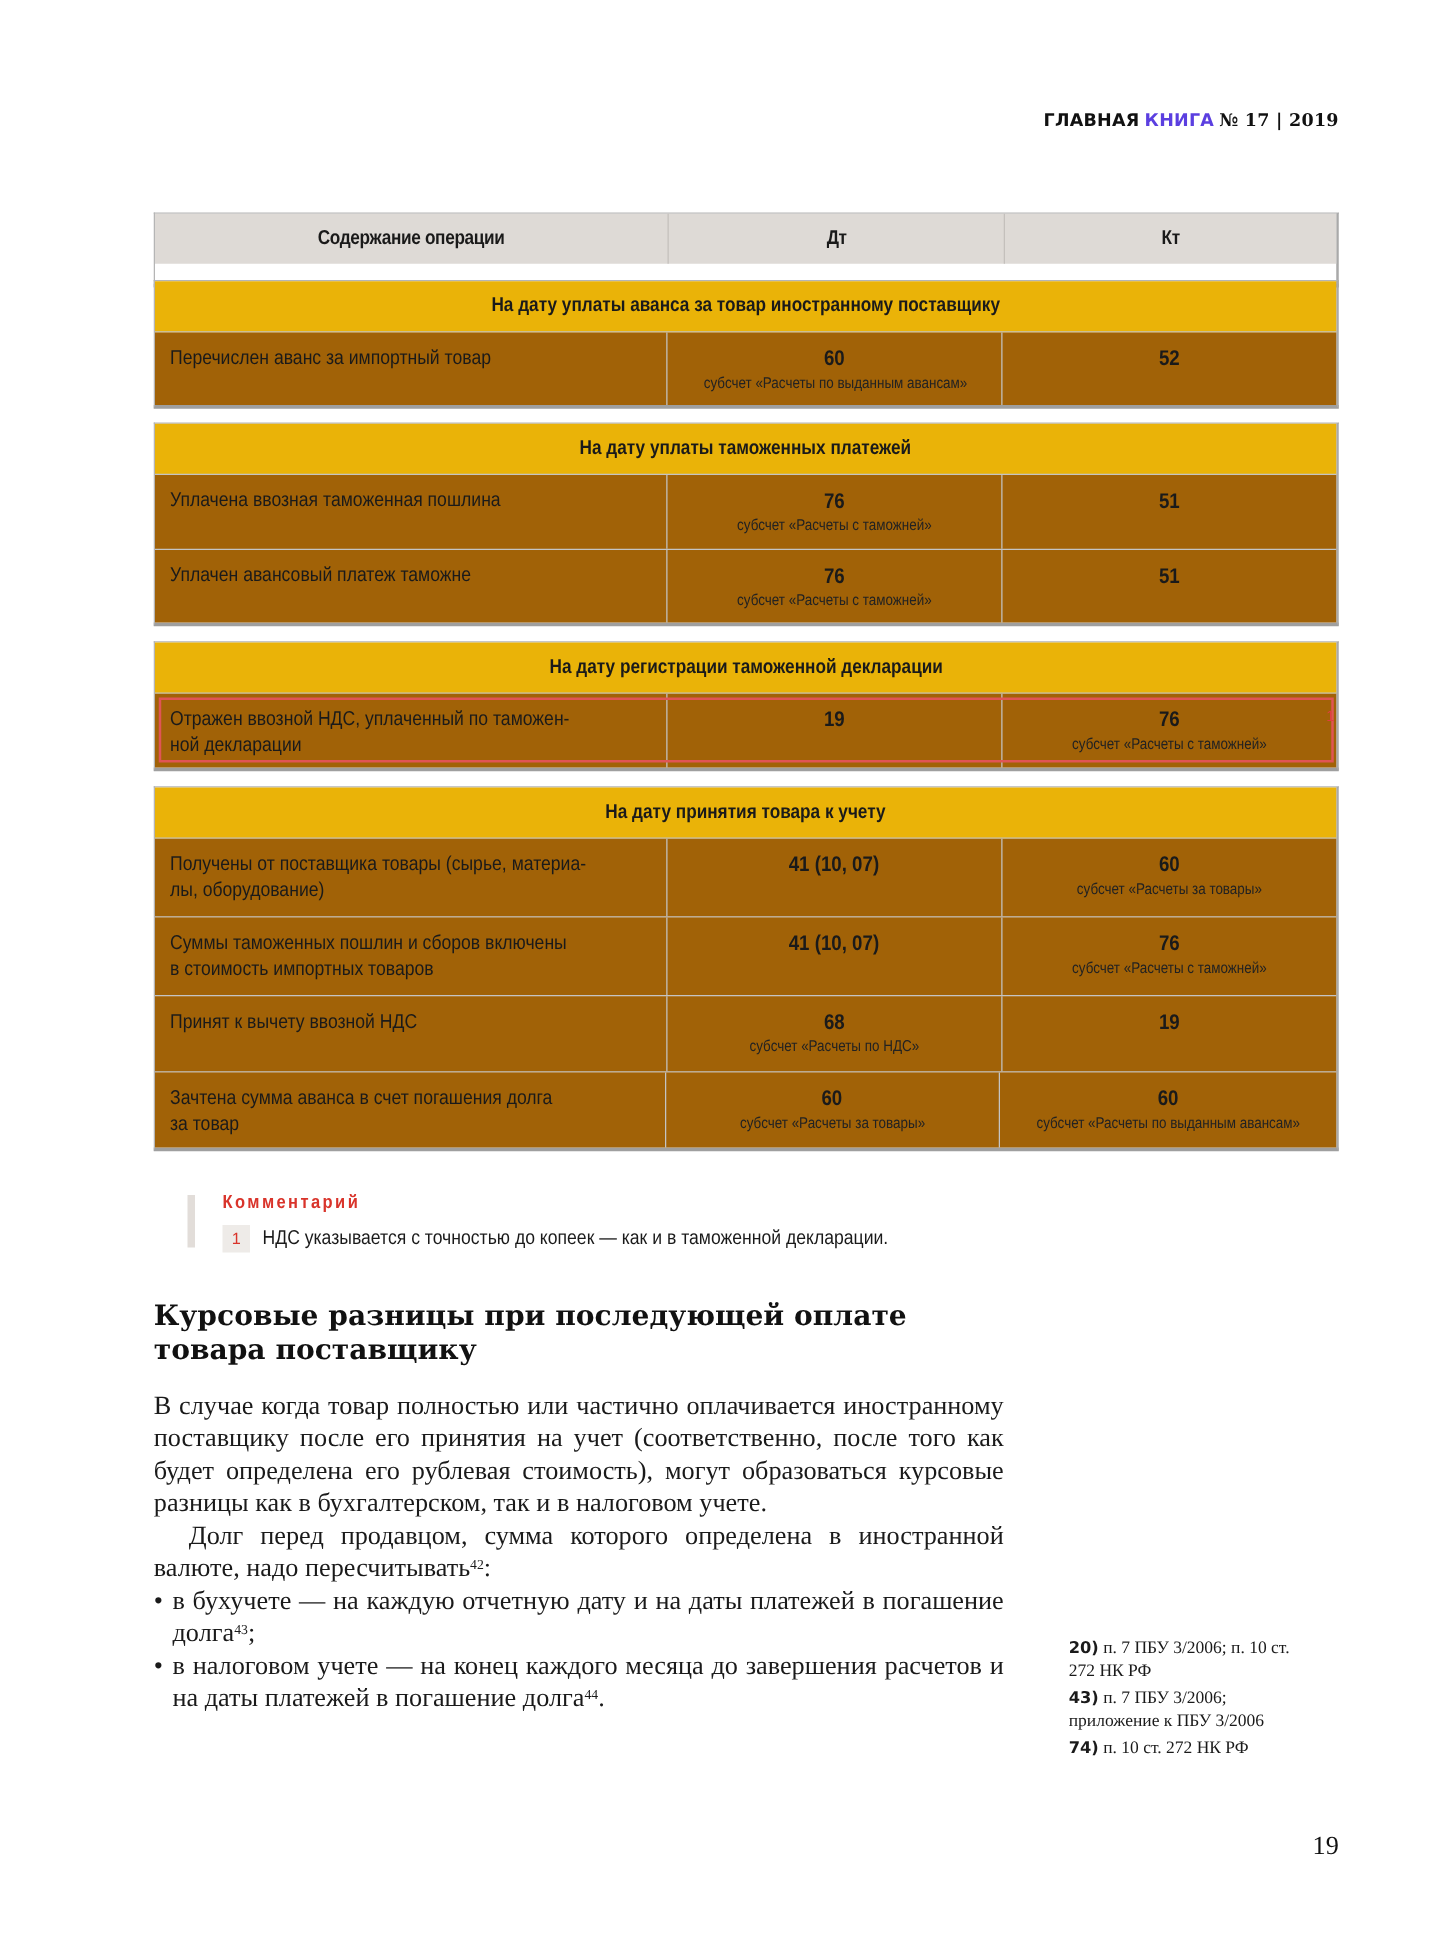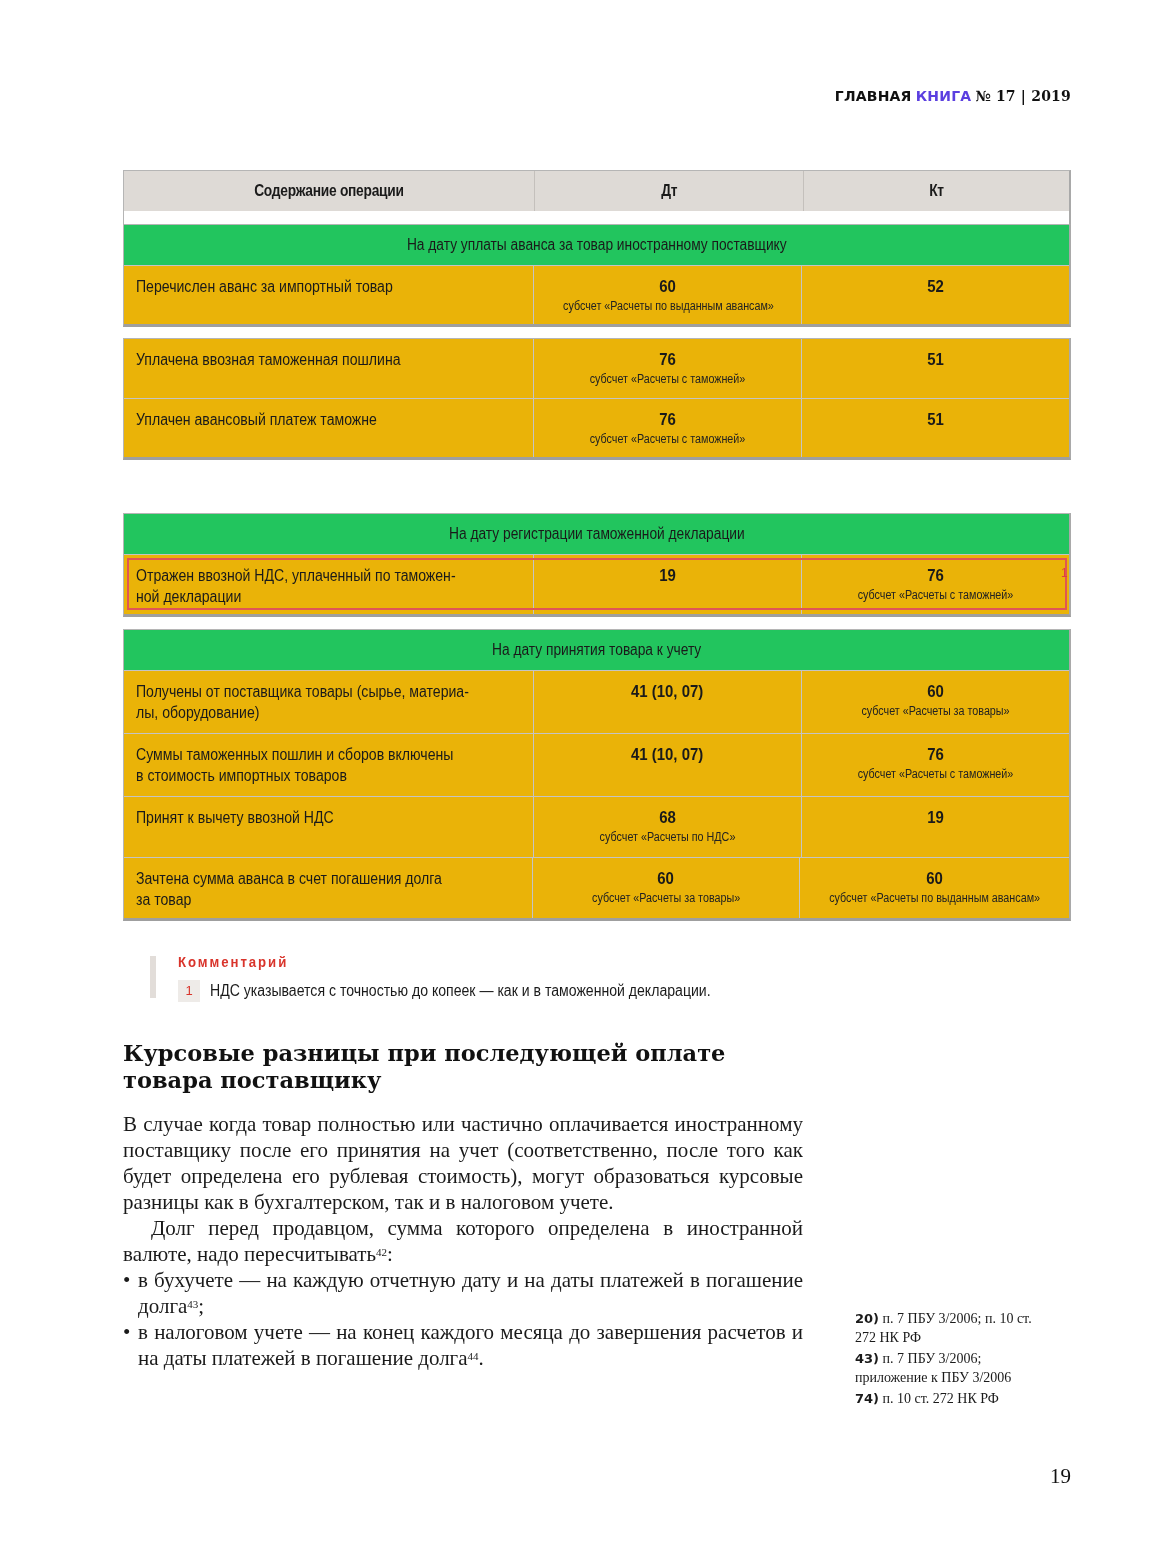--- a/index.html
+++ b/index.html
@@ -24,25 +24,25 @@
   .colhead > div {
     display: flex; align-items: center; justify-content: center; font-weight: bold; font-size: 16px;
     letter-spacing: -0.3px; transform: scaleX(0.86);
   }
   .colhead .c1 { width: 410px; }
   .colhead .c2 { width: 268px; }
   .colhead .c3 { flex: 1; }
   .col-sep-1 { border-right: 1px solid #c4c0bc; }
 
   .sect-head {
-    background: #22c55e; height: 40px; display: flex; align-items: center; justify-content: center;
-    font-weight: normal; font-size: 16px; border-bottom: 1px solid #c4c4c4;
+    background: #eab308; height: 40px; display: flex; align-items: center; justify-content: center;
+    font-weight: bold; font-size: 16px; border-bottom: 1px solid #c4c4c4;
   }
   .sect-head span { display: inline-block; transform: scaleX(0.86); white-space: nowrap; }
-  .row { display: flex; border-bottom: 1px solid #c4c4c4; background: #eab308; }
+  .row { display: flex; border-bottom: 1px solid #c4c4c4; background: #a16207; }
   .row:last-child { border-bottom: none; }
   .cell { box-sizing: border-box; padding: 10px 12px 8px 12px; font-size: 16px; }
   .cell.op { width: 410px; border-right: 1px solid #c4c4c4; line-height: 21px; }
   .cell.dt { width: 268px; border-right: 1px solid #c4c4c4; text-align: center; }
   .cell.kt { flex: 1; text-align: center; }
   .op-text { display: inline-block; transform-origin: left top; transform: scaleX(0.88); width: 113%; }
   .acct { font-weight: bold; font-size: 17px; line-height: 21px; display: inline-block; transform: scaleX(0.88); }
   .sub { font-size: 12.5px; color: #222; line-height: 18px; display: block; transform: scaleX(0.86); white-space: nowrap; }
 
   .highlight {
@@ -121,20 +121,23 @@
     <div class="cell op"><span class="op-text">Перечислен аванс за импортный товар</span></div>
     <div class="cell dt">
       <span class="acct">60</span>
       <span class="sub">субсчет «Расчеты по выданным авансам»</span>
     </div>
     <div class="cell kt"><span class="acct">52</span></div>
   </div>
 </div>
 
 <div class="tbl" style="top:338px;">
+  <div class="sect-head">
+      <span>На дату уплаты таможенных платежей</span>
+    </div>
   <div class="row" style="height:59px;">
     <div class="cell op"><span class="op-text">Уплачена ввозная таможенная пошлина</span></div>
     <div class="cell dt">
       <span class="acct">76</span>
       <span class="sub">субсчет «Расчеты с таможней»</span>
     </div>
     <div class="cell kt"><span class="acct">51</span></div>
   </div>
   <div class="row" style="height:58px;">
     <div class="cell op"><span class="op-text">Уплачен авансовый платеж таможне</span></div>

